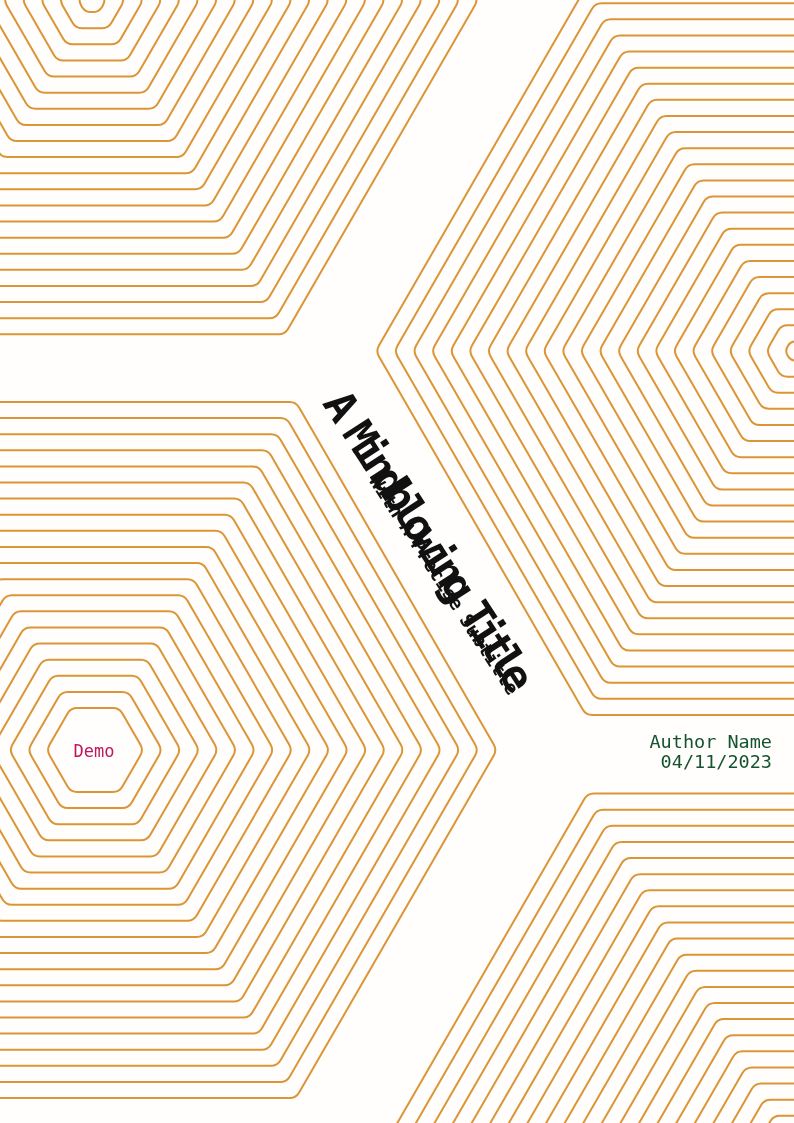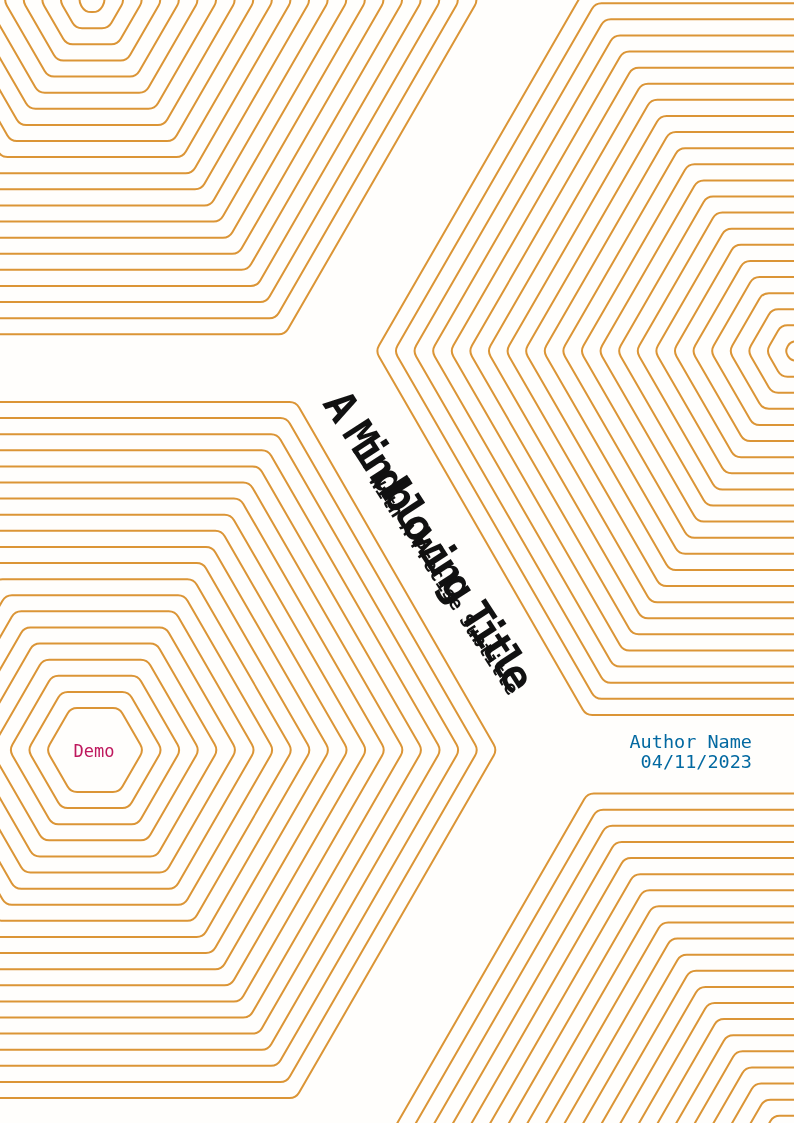--- a/index.html
+++ b/index.html
@@ -46,26 +46,26 @@
   .demo-label {
     position: absolute;
     left: 48px; top: 741px;
     width: 92px;
     text-align: center;
     font-size: 17px;
     color: #be185d;
   }
   .author-block {
     position: absolute;
-    left: 480px; top: 732px;
+    left: 500px; top: 732px;
     width: 272px;
     text-align: right;
     font-size: 18.5px;
     line-height: 20px;
-    color: #0369a1;
+    color: #14532d;
   }
 </style>
 </head>
 <body>
 
 <div class="page">
 
   <svg class="hexart" viewBox="0 0 794 1123" xmlns="http://www.w3.org/2000/svg" aria-hidden="true">
       <g>
         <path d="M102.85 -5.46Q106.00 0.00 102.85 5.46L102.15 6.67Q99.00 12.12 92.70 12.12L91.30 12.12Q85.00 12.12 81.85 6.67L81.15 5.46Q78.00 0.00 81.15 -5.46L81.85 -6.67Q85.00 -12.12 91.30 -12.12L92.70 -12.12Q99.00 -12.12 102.15 -6.67Z" fill="none" stroke="#db9536" stroke-width="2"></path>

